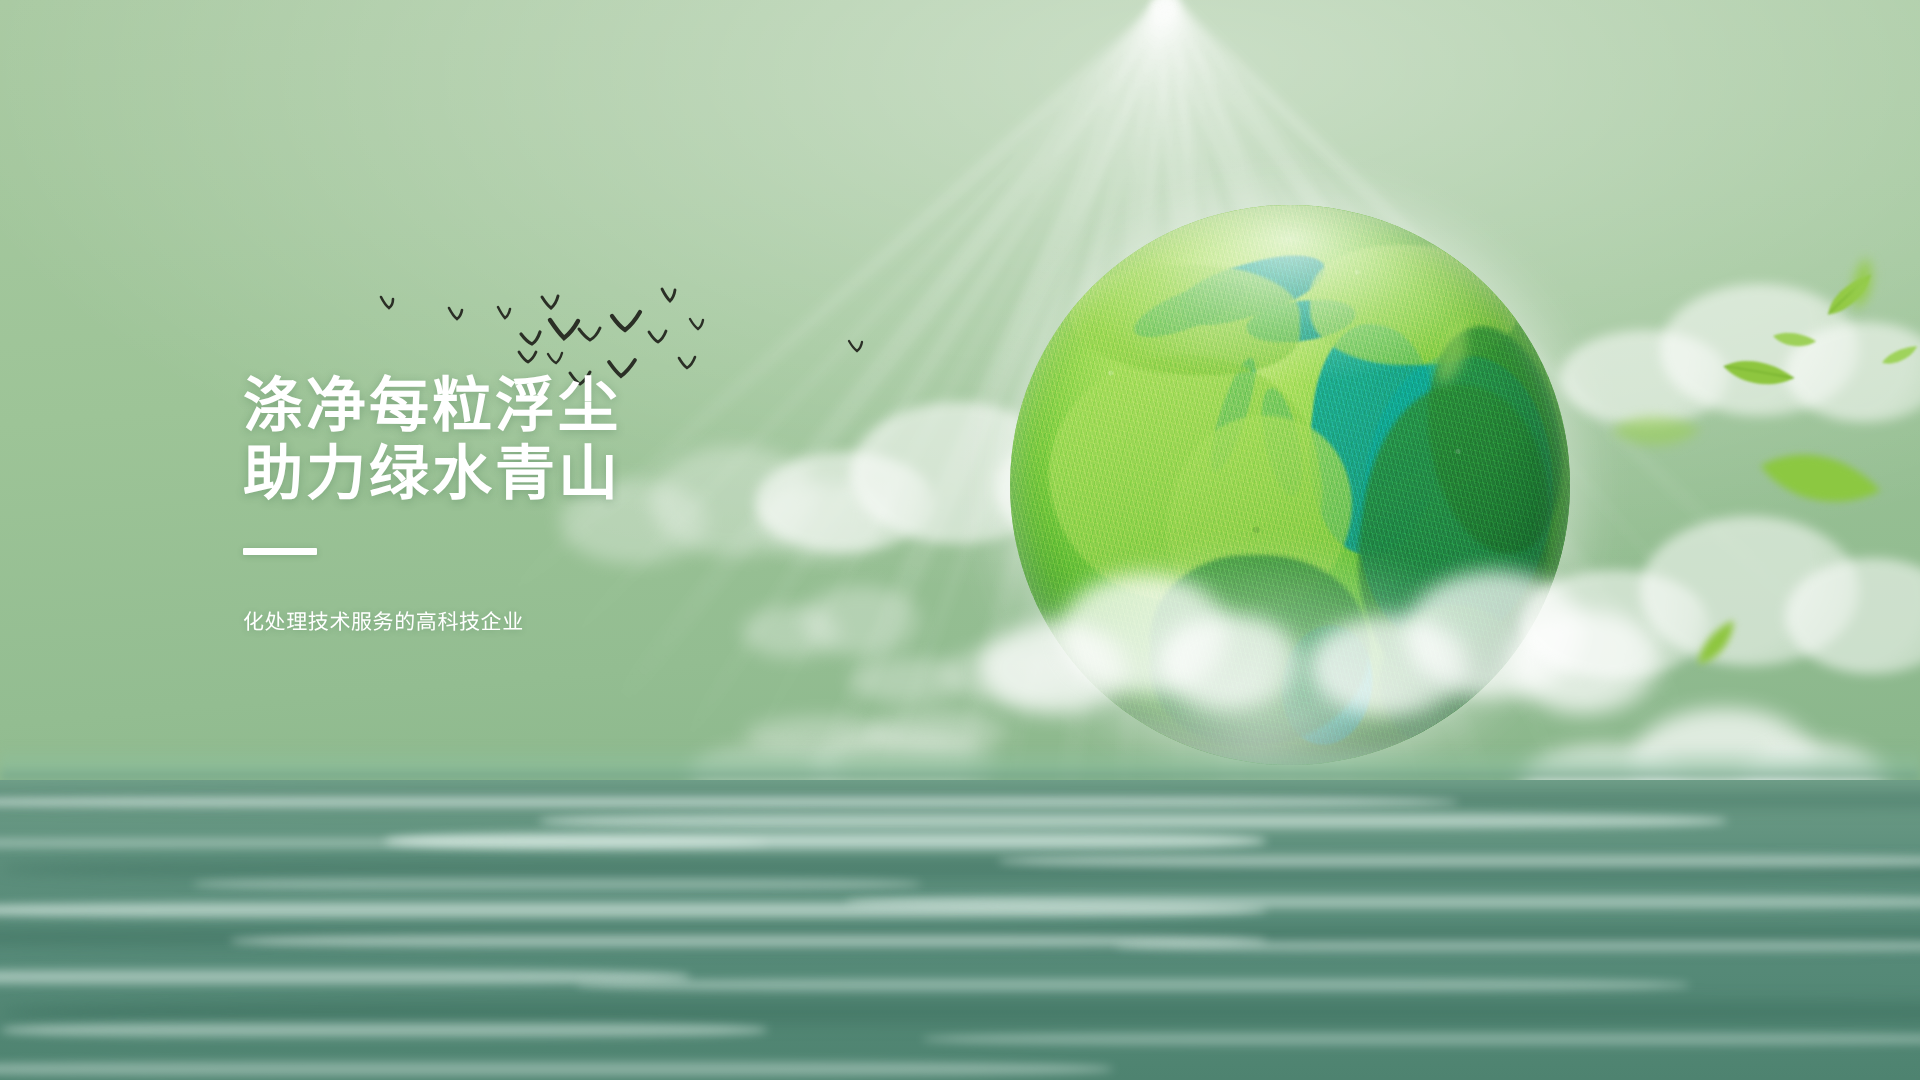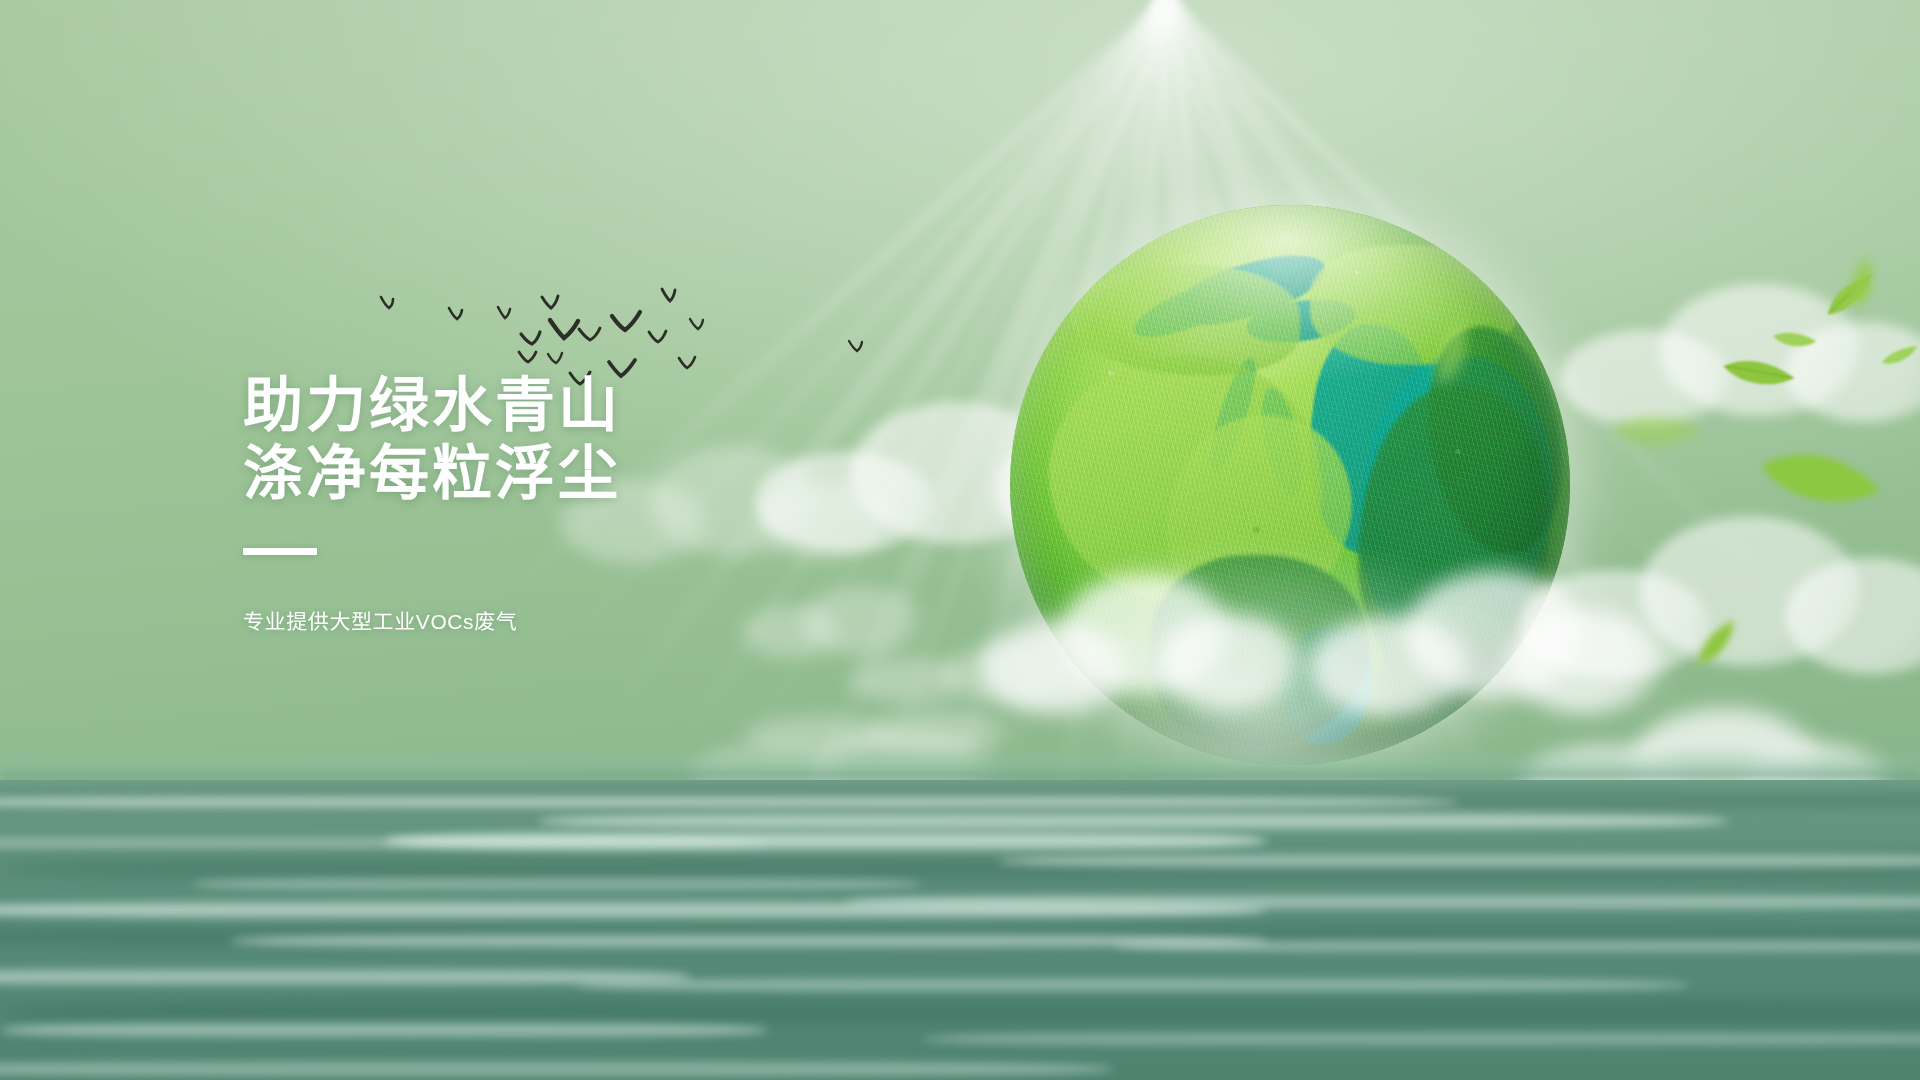--- a/index.html
+++ b/index.html
@@ -446,21 +446,21 @@
     <div class="band" style="left:58%;  top:158px; height:16px; width:48%; opacity:.7;"></div>
     <div class="band" style="left:-8%;  top:186px; height:22px; width:44%; opacity:.8;"></div>
     <div class="band" style="left:30%;  top:196px; height:18px; width:58%; opacity:.65;"></div>
     <div class="dark" style="left:0;    top:214px; height:36px; width:120%;"></div>
     <div class="band" style="left:0;    top:240px; height:20px; width:40%; opacity:.75;"></div>
     <div class="band" style="left:48%;  top:250px; height:18px; width:56%; opacity:.55;"></div>
     <div class="band" style="left:-6%;  top:278px; height:22px; width:64%; opacity:.6;"></div>
   </div>
 
   <div id="copy">
+    <div class="headline">涤净每粒浮尘</div>
     <div class="headline">助力绿水青山</div>
-    <div class="headline">涤净每粒浮尘</div>
     <div id="divider"></div>
     <div id="subtitle">
-      <div>专业提供大型工业VOCs废气</div>
+      <div>化处理技术服务的高科技企业</div>
     </div>
   </div>
 
 </div>
 
 </body></html>

